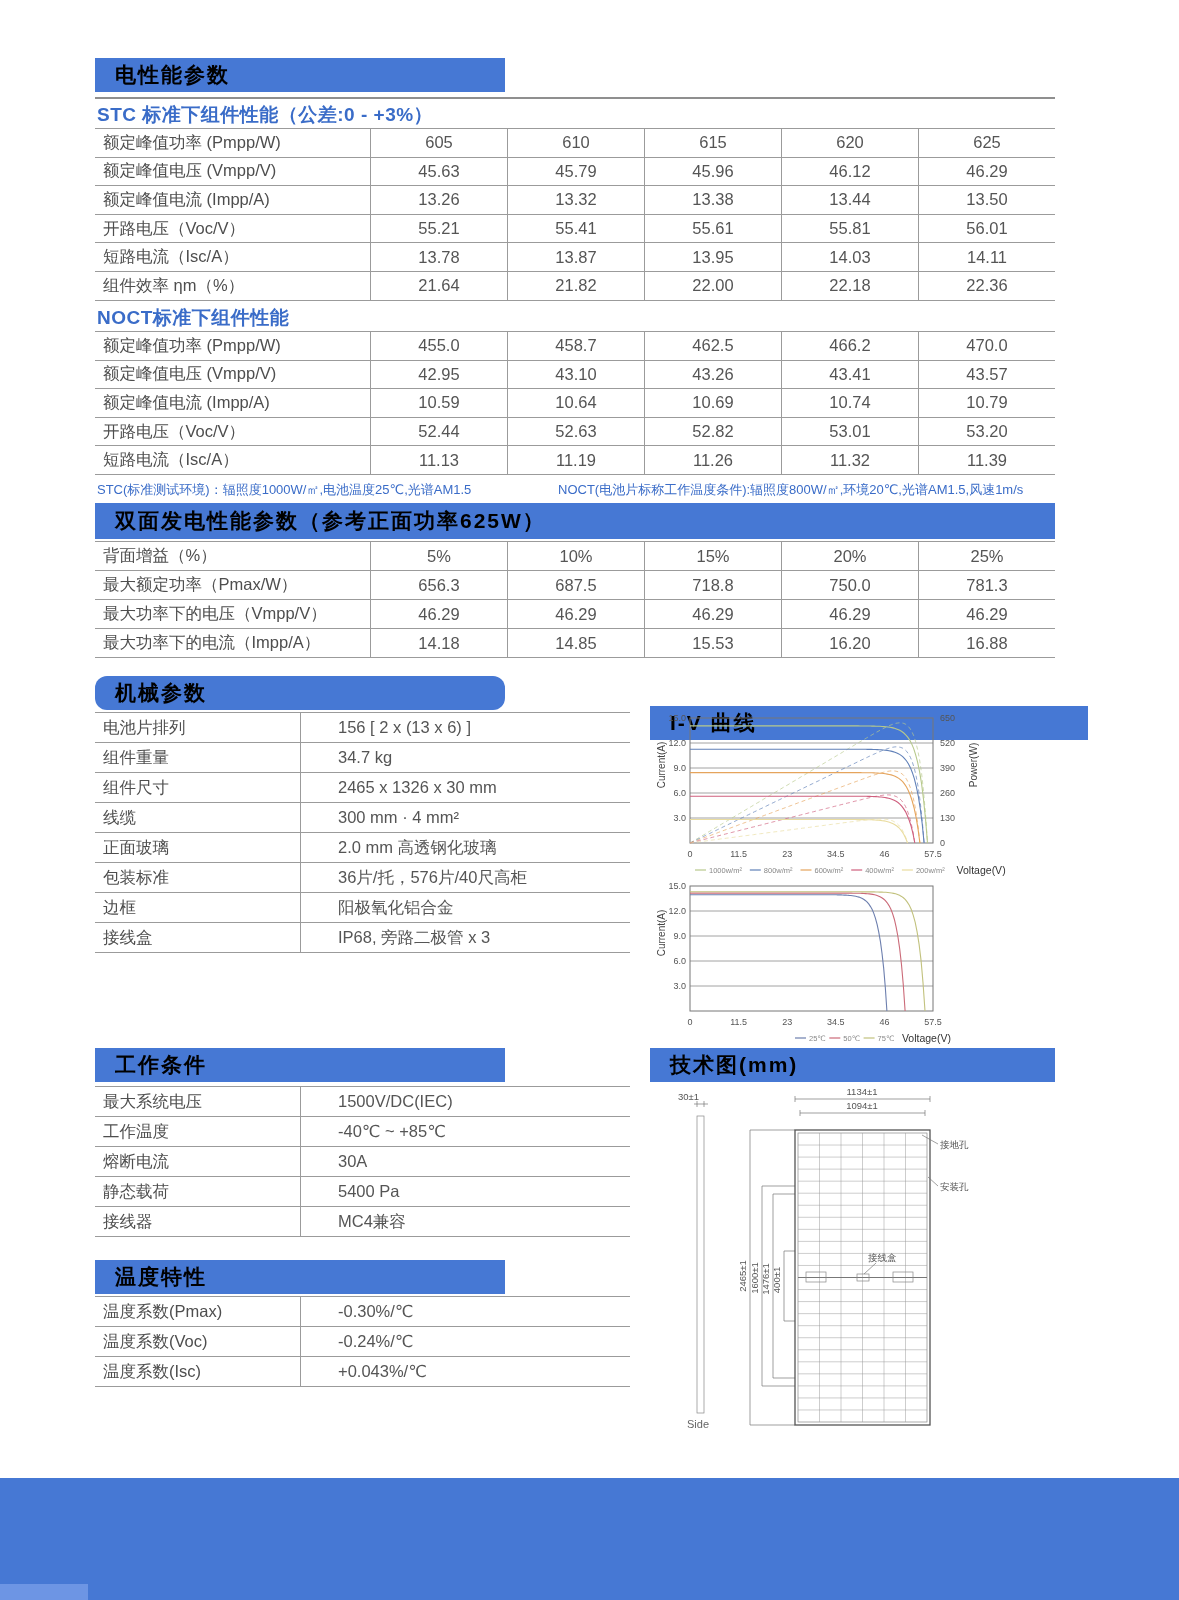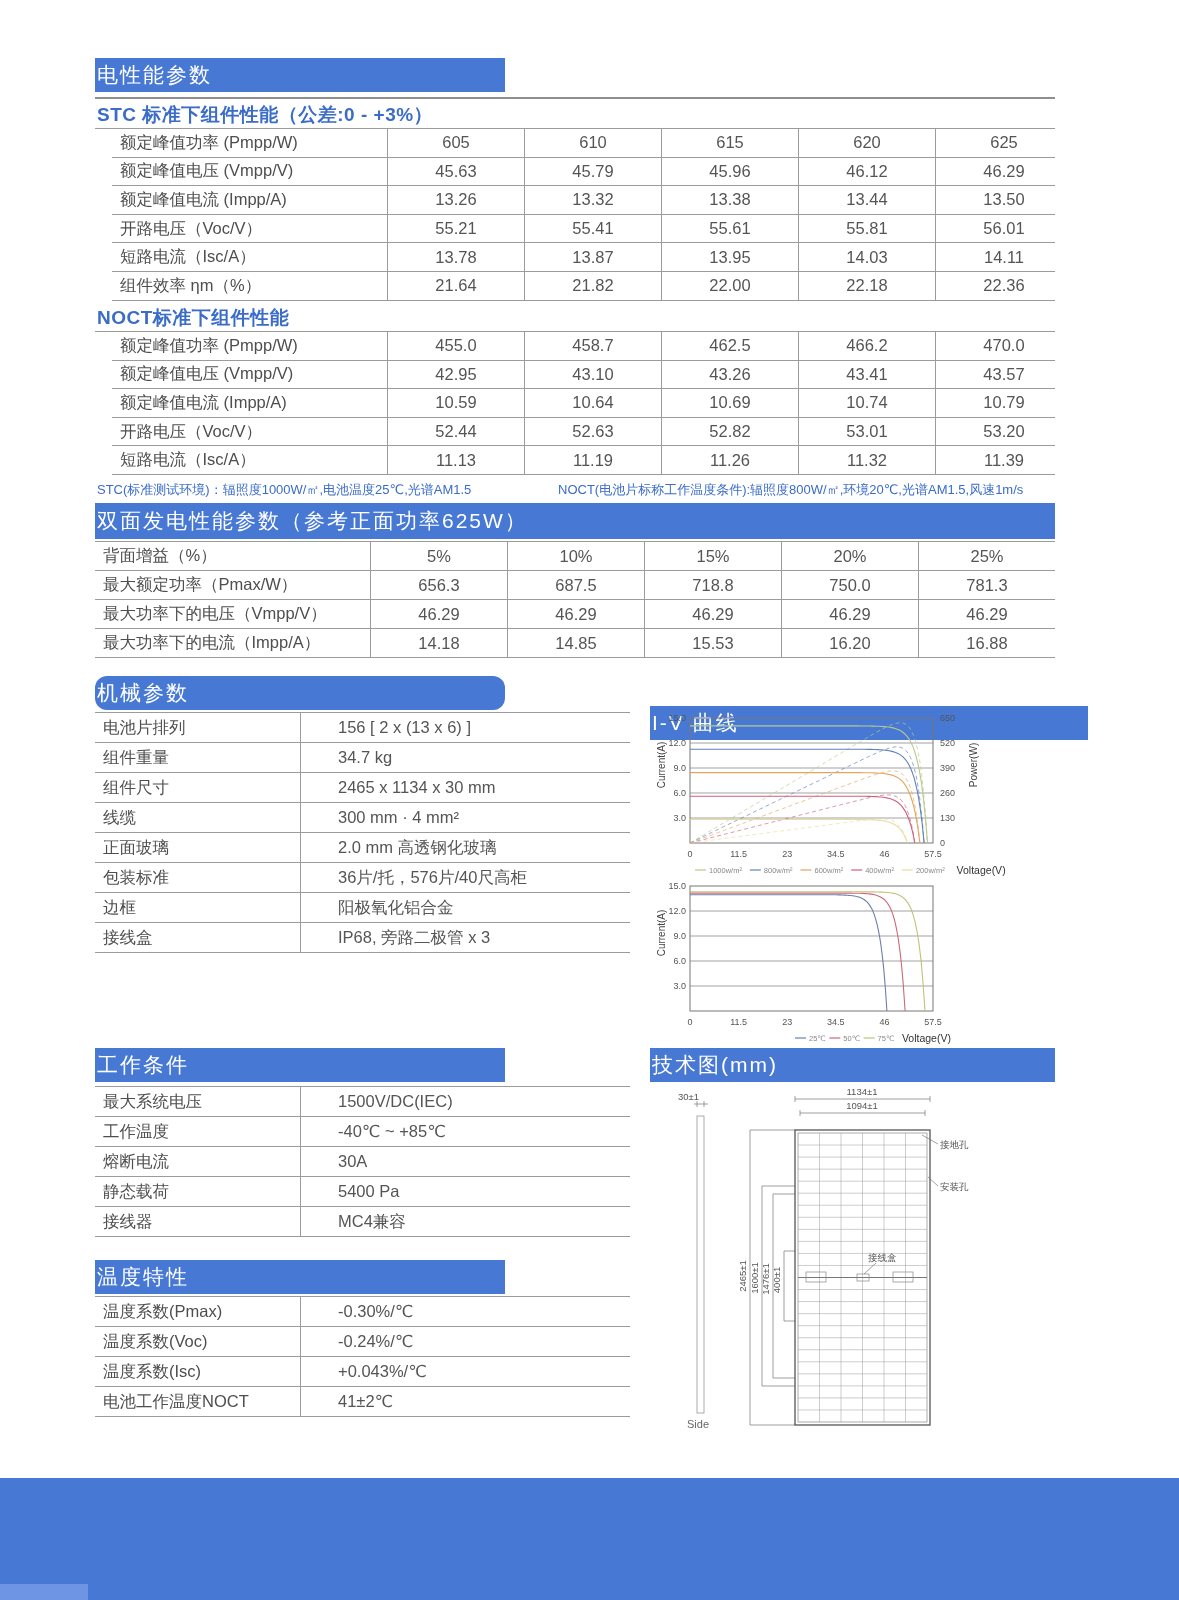--- a/index.html
+++ b/index.html
@@ -1,24 +1,24 @@
 <!DOCTYPE html>
 <html><head>
 <meta charset="utf-8">
 <style>
   html,body{margin:0;padding:0;background:#e8e8e8;}
   .page{position:relative;width:1179px;height:1600px;background:#ffffff;overflow:hidden;
         font-family:"Liberation Sans","DejaVu Sans",sans-serif;}
-  .hdr{position:absolute;background:#4678d4;color:#ffffff;font-weight:normal;
-       font-size:21px;line-height:34px;height:34px;padding-left:2px;letter-spacing:2px;box-sizing:border-box;}
+  .hdr{position:absolute;background:#4678d4;color:#000000;font-weight:bold;
+       font-size:21px;line-height:34px;height:34px;padding-left:20px;letter-spacing:2px;box-sizing:border-box;}
   .rule{position:absolute;background:#8f8f8f;height:1.5px;}
   .subtitle{position:absolute;color:#3a6cc8;font-size:19px;font-weight:bold;letter-spacing:0.5px;}
   .ptable{position:absolute;border-top:1px solid #9b9b9b;}
   .prow{display:grid;grid-template-columns:275px repeat(5,137px);border-bottom:1px solid #9b9b9b;}
-  .prow6{height:27.6px;margin-left:17px;}
+  .prow6{height:27.6px;}
   .prow4{height:28px;}
   .cell{display:flex;align-items:center;font-size:16.5px;color:#4e4e4e;}
   .lbl{padding-left:8px;}
   .val{justify-content:center;border-left:1px solid #9b9b9b;color:#555;}
   .ktable{position:absolute;border-top:1px solid #9b9b9b;}
   .krow{display:grid;grid-template-columns:205px 1fr;border-bottom:1px solid #9b9b9b;height:29px;}
   .kval{border-left:1px solid #9b9b9b;padding-left:37px;color:#555;}
   .footnote{position:absolute;color:#3a6cc8;font-size:13px;white-space:nowrap;}
   svg{position:absolute;}
   .dim{font-size:9.5px;fill:#555;}
@@ -199,21 +199,21 @@
         <div class="cell kval">156 [ 2 x (13 x 6) ]</div>
       </div>
 
       <div class="krow">
         <div class="cell lbl">组件重量</div>
         <div class="cell kval">34.7 kg</div>
       </div>
 
       <div class="krow">
         <div class="cell lbl">组件尺寸</div>
-        <div class="cell kval">2465 x 1134 x 30 mm</div>
+        <div class="cell kval">2465 x 1326 x 30 mm</div>
       </div>
 
       <div class="krow">
         <div class="cell lbl">线缆</div>
         <div class="cell kval">300 mm · 4 mm²</div>
       </div>
 
       <div class="krow">
         <div class="cell lbl">正面玻璃</div>
         <div class="cell kval">2.0 mm 高透钢化玻璃</div>
@@ -437,22 +437,18 @@
       <div class="krow">
         <div class="cell lbl">温度系数(Voc)</div>
         <div class="cell kval">-0.24%/℃</div>
       </div>
 
       <div class="krow">
         <div class="cell lbl">温度系数(Isc)</div>
         <div class="cell kval">+0.043%/℃</div>
       </div>
 
-      <div class="krow">
-        <div class="cell lbl">电池工作温度NOCT</div>
-        <div class="cell kval">41±2℃</div>
-      </div>
 
   </div>
 
   <div class="footer"></div>
   <div class="footer-corner"></div>
 </div>
 
 </body></html>

